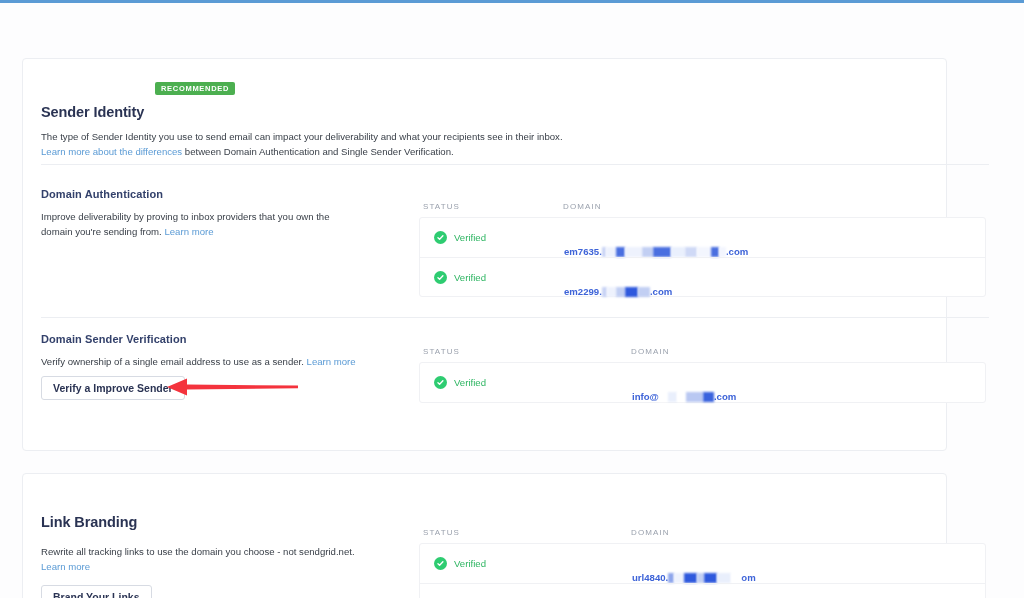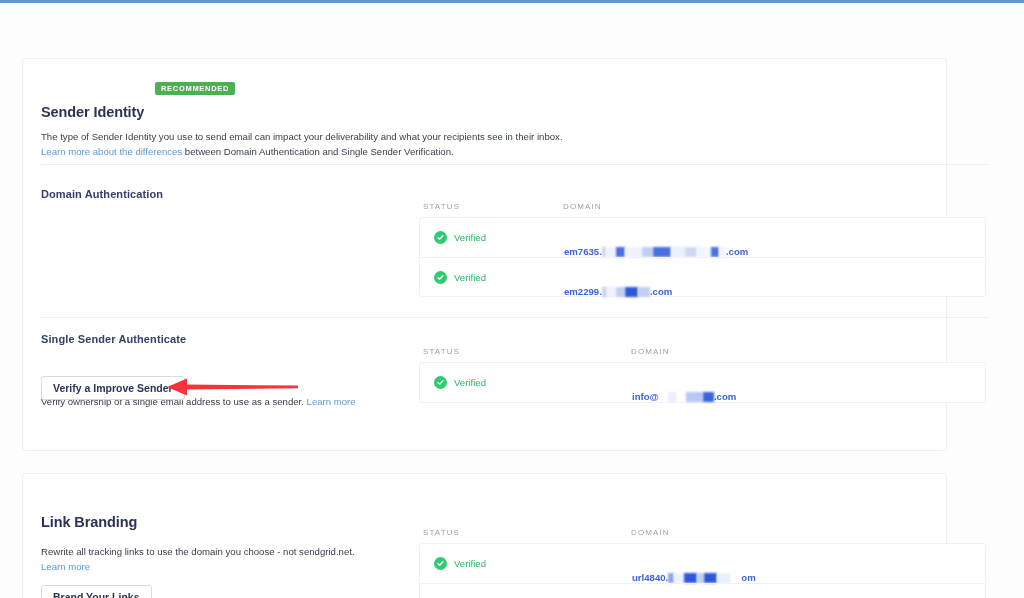--- a/index.html
+++ b/index.html
@@ -213,20 +213,24 @@
 
     <div class="body-text" style="left:18px; top:70px; width:900px;">
       <span>The type of Sender Identity you use to send email can impact your deliverability and what your recipients see in their inbox.</span><br>
       <span class="link">Learn more about the differences</span><span> between Domain Authentication and Single Sender Verification.</span>
     </div>
 
     <div class="divider" style="left:18px; top:105px; width:948px;"></div>
 
     <div class="sub-title" style="left:18px; top:129px;">Domain Authentication</div>
 
+    <div class="body-text" style="left:18px; top:150px; width:310px;">
+      <span>Improve deliverability by proving to inbox providers that you own the domain you're sending from.</span>
+      <span class="link">Learn more</span>
+    </div>
 
 
     <div class="tbl-head" style="left:400px; top:143px;">STATUS</div>
     <div class="tbl-head" style="left:540px; top:143px;">DOMAIN</div>
 
     <div class="tbl" style="left:396px; top:158px; width:567px;">
 
       <div class="tbl-row">
         <div class="status-cell">
           <span class="check-icon">
@@ -270,23 +274,23 @@
           <span class="redact" style="width:13px;background:#2f59dd;"></span>
           <span class="redact" style="width:12px;background:#c2cff3;"></span>
           <span>.com</span>
         </div>
       </div>
 
     </div>
 
     <div class="divider" style="left:18px; top:258px; width:948px;"></div>
 
-    <div class="sub-title" style="left:18px; top:274px;">Single Sender Authenticate</div>
-
-    <div class="body-text" style="left:18px; top:295px; width:330px;margin-top:40px;">
+    <div class="sub-title" style="left:18px; top:274px;">Domain Sender Verification</div>
+
+    <div class="body-text" style="left:18px; top:295px; width:330px;">
       <span>Verify ownership of a single email address to use as a sender.</span>
       <span class="link">Learn more</span>
     </div>
 
     <button class="btn-outline" style="left:18px; top:317px;">Verify a Improve Sender</button>
 
     <div class="tbl-head" style="left:400px; top:288px;">STATUS</div>
     <div class="tbl-head" style="left:608px; top:288px;">DOMAIN</div>
 
     <div class="tbl" style="left:396px; top:303px; width:567px;">

